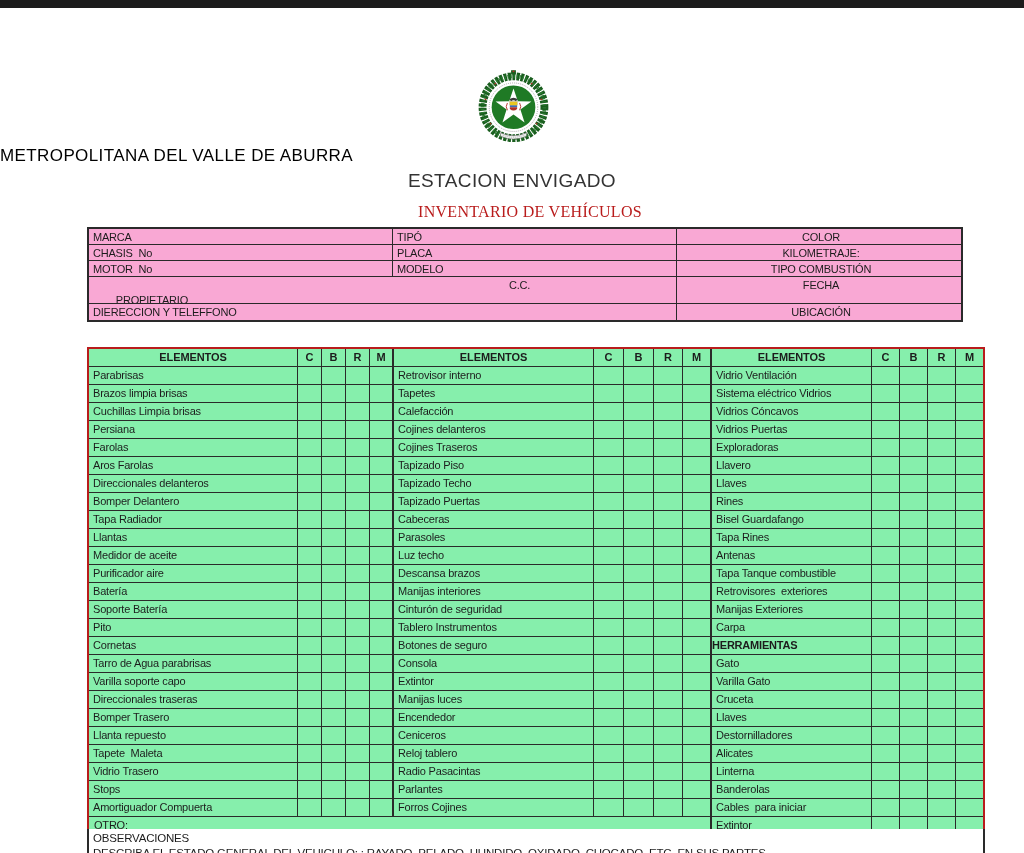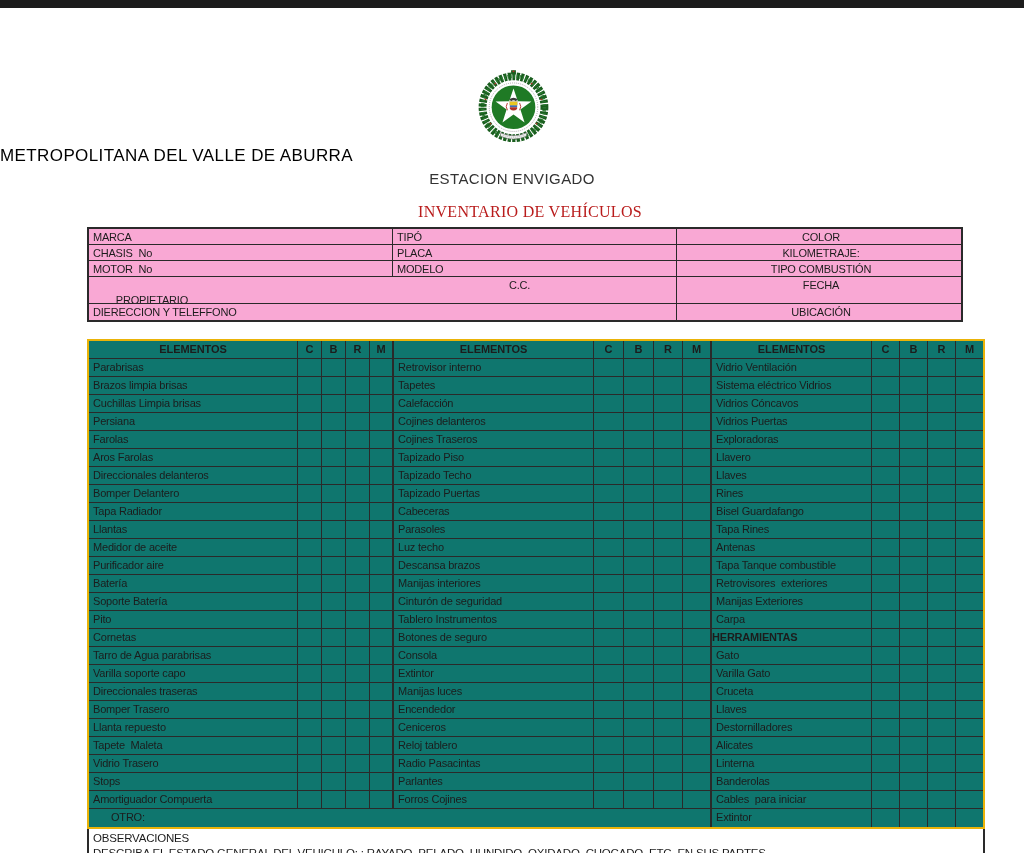--- a/index.html
+++ b/index.html
@@ -8,53 +8,53 @@
     position: relative; width: 1024px; height: 853px;
     background: #ffffff; overflow: hidden;
     font-family: "Liberation Sans", sans-serif; color: #1c1c1c;
   }
   .topbar { position:absolute; left:0; top:0; width:100%; height:8px; background:#1c1c1c; }
 
   
   .org-title { position:absolute; top:146px; left:0; width:100%; text-align:left;
     font-size:17px; letter-spacing:0.4px; color:#000000; }
   .station-title { position:absolute; top:170px; left:0; width:100%; text-align:center;
-    font-size:15px; letter-spacing:0.4px; color:#333; }
+    font-size:19px; letter-spacing:0.4px; color:#333; }
   .form-title { position:absolute; top:203px; left:18px; width:100%; text-align:center;
     font-family:"Liberation Serif", serif; font-size:16px; letter-spacing:0.3px; color:#b91c1c; }
   .logo { position:absolute; left:477px; top:69px; width:73px; height:74px; }
 
   
   .info-table { position:absolute; left:87px; top:227px; width:876px;
     border:2px solid #2a2a2a; background:#f9a8d4; }
   .irow { display:grid; grid-template-columns:304px 284px 284px; }
   .irow.r13 { height:16px; }
   .irow.r4 { height:27px; }
   .irow.r5 { height:16px; }
   .icell { position:relative; border-right:1px solid #2a2a2a; border-bottom:1px solid #2a2a2a;
     font-size:11px; line-height:15px; letter-spacing:-0.2px; padding:1px 0 0 4px;
     overflow:hidden; white-space:pre; }
   .icell:last-child { border-right:0;text-align:center; }
   .irow:last-child .icell { border-bottom:0; }
   .icell.merged { grid-column: span 2; }
   .cc-label { position:absolute; left:420px; top:1px; }
 
   
-  .inv-grid { position:absolute; left:87px; top:339px; display:grid;
+  .inv-grid { position:absolute; left:87px; top:347px; display:grid;
     grid-template-columns:209px 24px 24px 24px 24px 200px 30px 30px 29px 29px 160px 28px 28px 28px 27px;
-    grid-auto-rows:18px; border:2px solid #eab308; background:#0f766e; }
+    grid-auto-rows:18px; border:2px solid #b91c1c; background:#86efac; }
   .cell { border-right:1px solid #2a2a2a; border-bottom:1px solid #2a2a2a;
     font-size:11px; line-height:16px; letter-spacing:-0.2px; color:#1c1c1c; overflow:hidden; }
   .item { padding-left:4px; white-space:pre; }
   .hdr { font-weight:bold; text-align:center; letter-spacing:-0.1px; }
   .section { font-weight:bold; text-align:left; white-space:pre; }
   .gsep { border-right-width:2px; }
   .cend { border-right:0; }
   .lastrow { border-bottom:0; }
-  .otro { padding-left:22px; }
+  .otro { padding-left:5px; }
 
   
   .obs { position:absolute; left:87px; top:829px; width:898px; height:44px;
     border:2px solid #2a2a2a; border-top:0; background:#fff; }
   .obs-line { font-size:11.5px; line-height:14px; letter-spacing:-0.2px; padding:2px 8px 0 4px; white-space:pre; }
   .obs-line.second { padding-top:1px; }
 </style>
 </head>
 <body>
 

